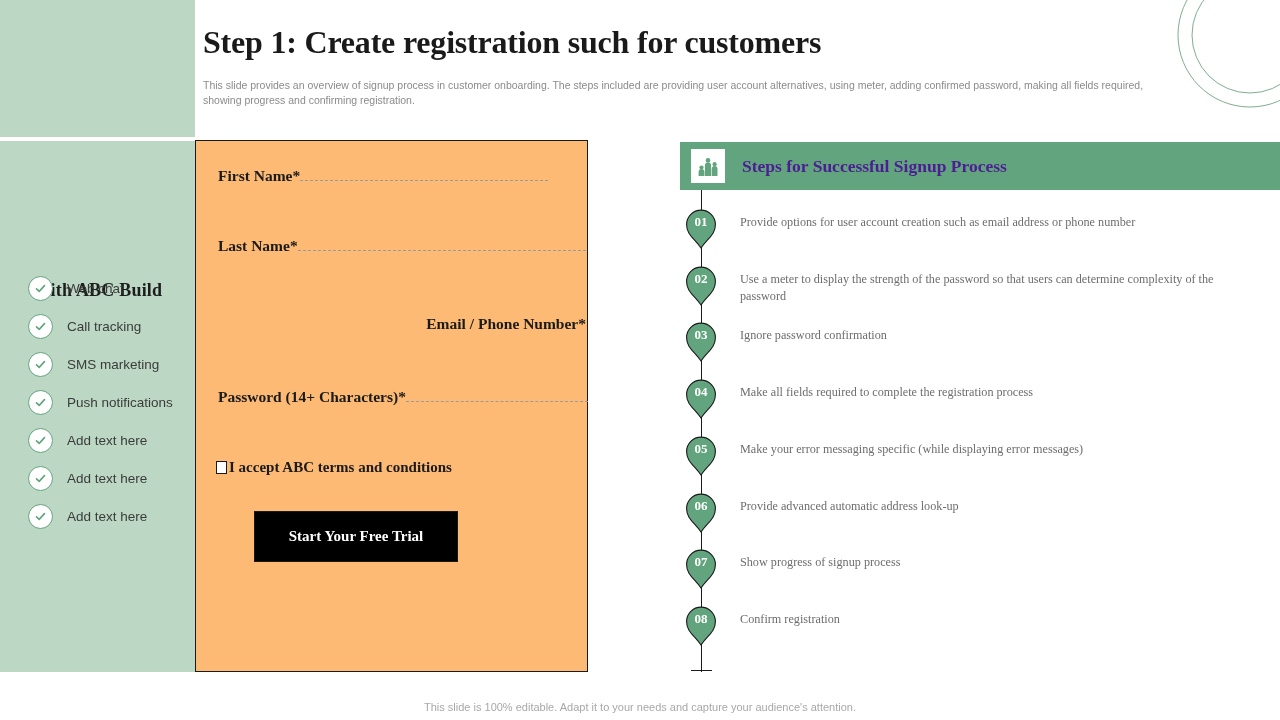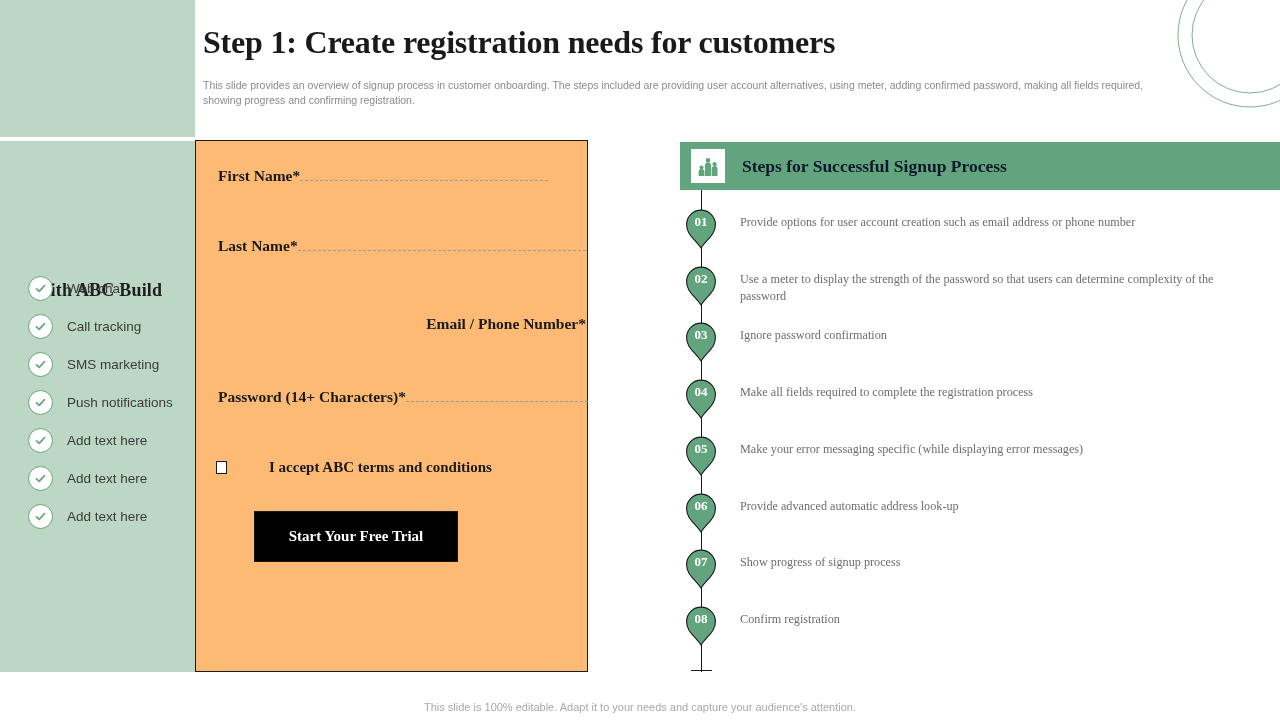--- a/index.html
+++ b/index.html
@@ -57,21 +57,21 @@
     border:1.3px solid #1a1a1a;background:#fdba74;box-sizing:border-box;
   }
   .field{position:absolute;display:flex;align-items:flex-end;}
   .field-label{
     font-family:"Liberation Serif", serif;
     font-weight:bold;font-size:15.5px;color:#1a1a1a;white-space:nowrap;
   }
   .field-line{
     flex:1 1 auto;border-bottom:1.4px dashed #9a9a9a;height:1px;margin-bottom:4px;
   }
-  .terms-row{position:absolute;left:216px;top:459px;display:flex;align-items:center;gap:40px;}
+  .terms-row{position:absolute;left:216px;top:459px;display:flex;align-items:center;}
   .terms-box{
     width:9px;height:11px;border:1.3px solid #1a1a1a;background:#fff;flex:0 0 auto;
   }
   .terms-label{
     font-family:"Liberation Serif", serif;font-weight:bold;font-size:15px;color:#1a1a1a;
     margin-left:2px;white-space:nowrap;
   }
   .cta-button{
     position:absolute;left:254px;top:511px;width:204px;height:51px;
     background:#000000;border:1.3px solid #1a1a1a;
@@ -84,21 +84,21 @@
   .steps-header{
     position:absolute;left:680px;top:142px;width:600px;height:48px;
     background:#62a47d;display:flex;align-items:center;
   }
   .steps-header-icon{
     width:34px;height:34px;background:#ffffff;margin-left:11px;
     display:flex;align-items:center;justify-content:center;flex:0 0 auto;
   }
   .steps-header-title{
     margin-left:17px;font-family:"Liberation Serif", serif;
-    font-weight:bold;font-size:17.5px;color:#0f172a;
+    font-weight:bold;font-size:17.5px;color:#4c1d95;
   }
   .timeline{position:absolute;left:680px;top:190px;width:600px;height:482px;}
   .timeline-line{
     position:absolute;left:21px;top:0;width:1.4px;height:482px;background:#1a1a1a;
   }
   .timeline-cap{
     position:absolute;left:11px;top:480px;width:21px;height:1.4px;background:#1a1a1a;
   }
   .step-row{position:absolute;left:0;display:flex;align-items:flex-start;width:600px;}
   .pin{
@@ -195,21 +195,21 @@
         <svg width="13" height="13" viewBox="0 0 13 13">
             <polyline points="2.5,6.8 5.2,9.4 10.5,3.6" fill="none" stroke="#62a47d" stroke-width="1.6" stroke-linecap="round" stroke-linejoin="round"></polyline>
           </svg>
       </span>
       <span class="feature-label">Add text here</span>
     </div>
 
   </div>
 </div>
 
-<div class="page-title">Step 1: Create registration needs for customers</div>
+<div class="page-title">Step 1: Create registration such for customers</div>
 <div class="page-subtitle">This slide provides an overview of signup process in customer onboarding. The steps included are providing user account alternatives, using meter, adding confirmed password, making all fields required, showing progress and confirming registration.</div>
 
 <div class="form-card">
 
   <div class="field" style="left:22px;top:26px;width:330px;">
     <span class="field-label">First Name*</span>
     <span class="field-line"></span>
   </div>
 
   <div class="field" style="left:22px;top:96px;width:368px;">

